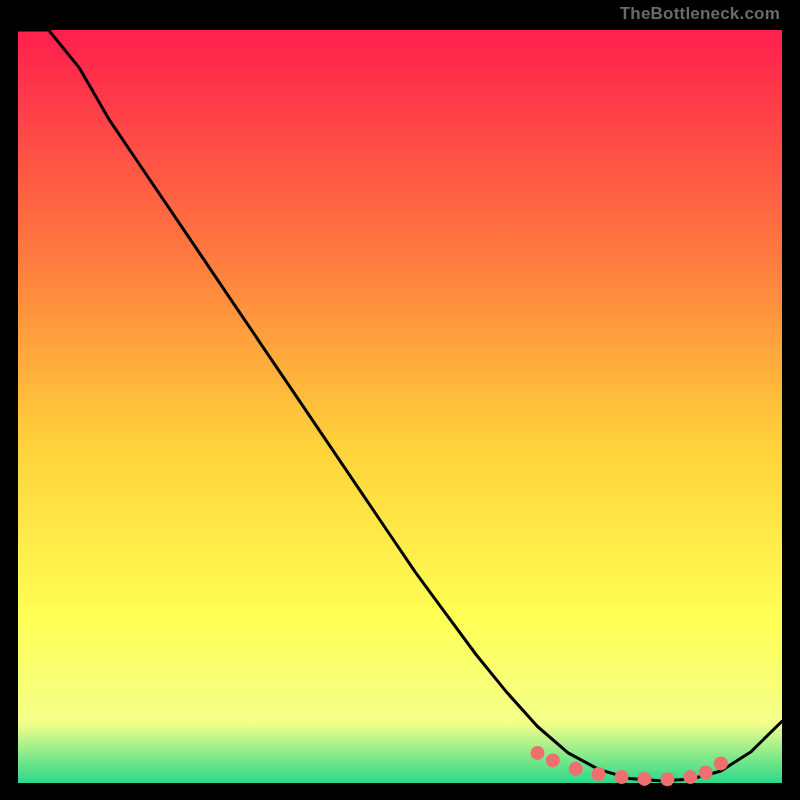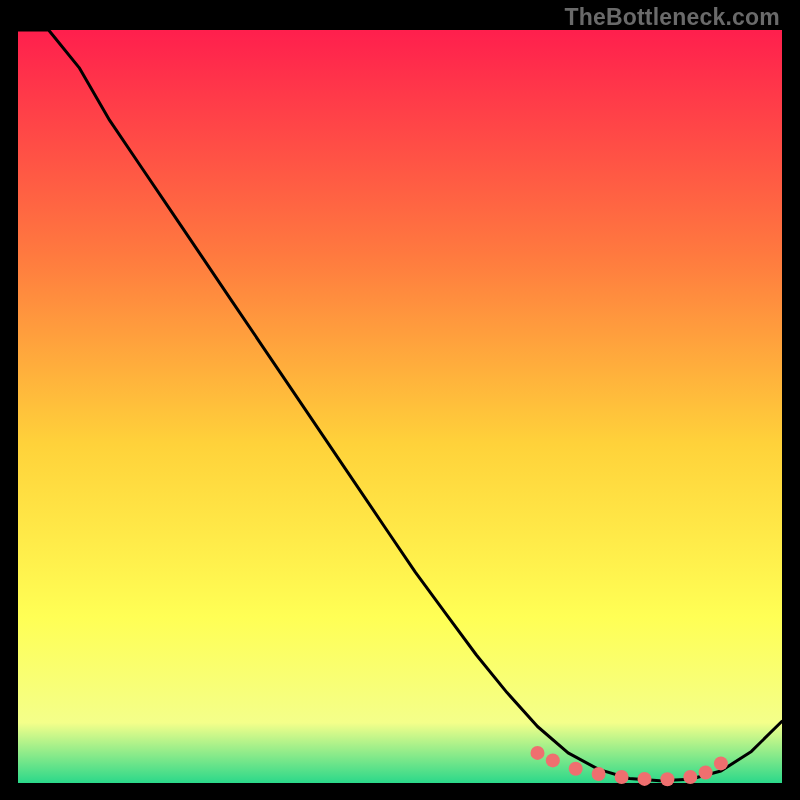--- a/index.html
+++ b/index.html
@@ -14,21 +14,21 @@
     position: relative;
     width: 800px;
     height: 800px;
     background: #000;
   }
   .watermark {
     position: absolute;
     top: 4px;
     right: 20px;
     font-family: Arial, Helvetica, sans-serif;
-    font-size: 23px;
+    font-size: 17px;
     font-weight: 600;
     color: #6a6a6a;
     letter-spacing: 0.2px;
   }
   svg {
     position: absolute;
     left: 0;
     top: 0;
   }
 </style>

